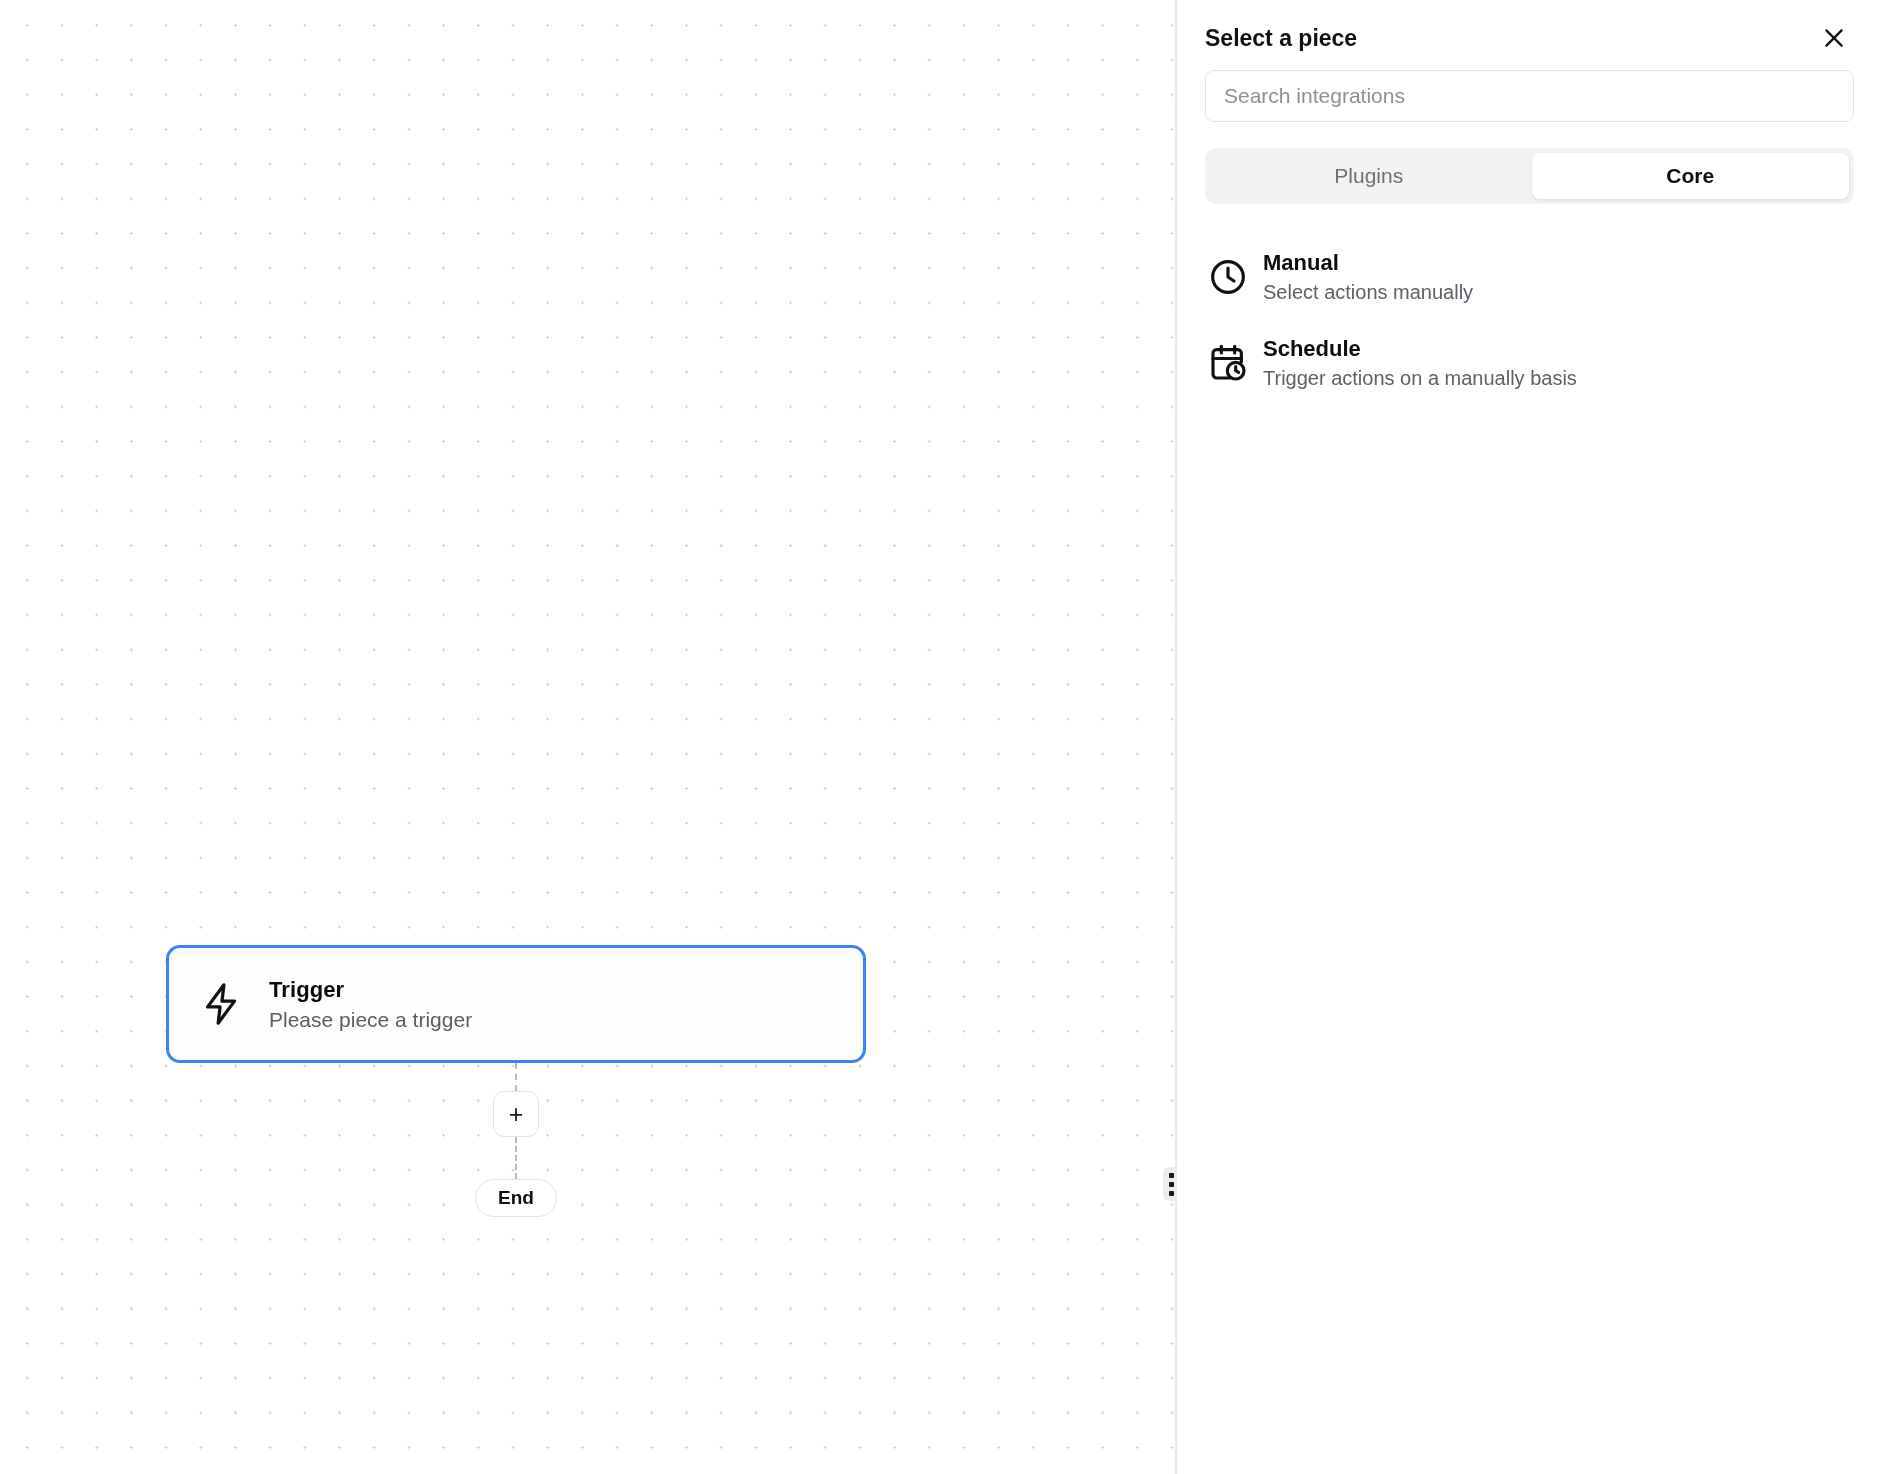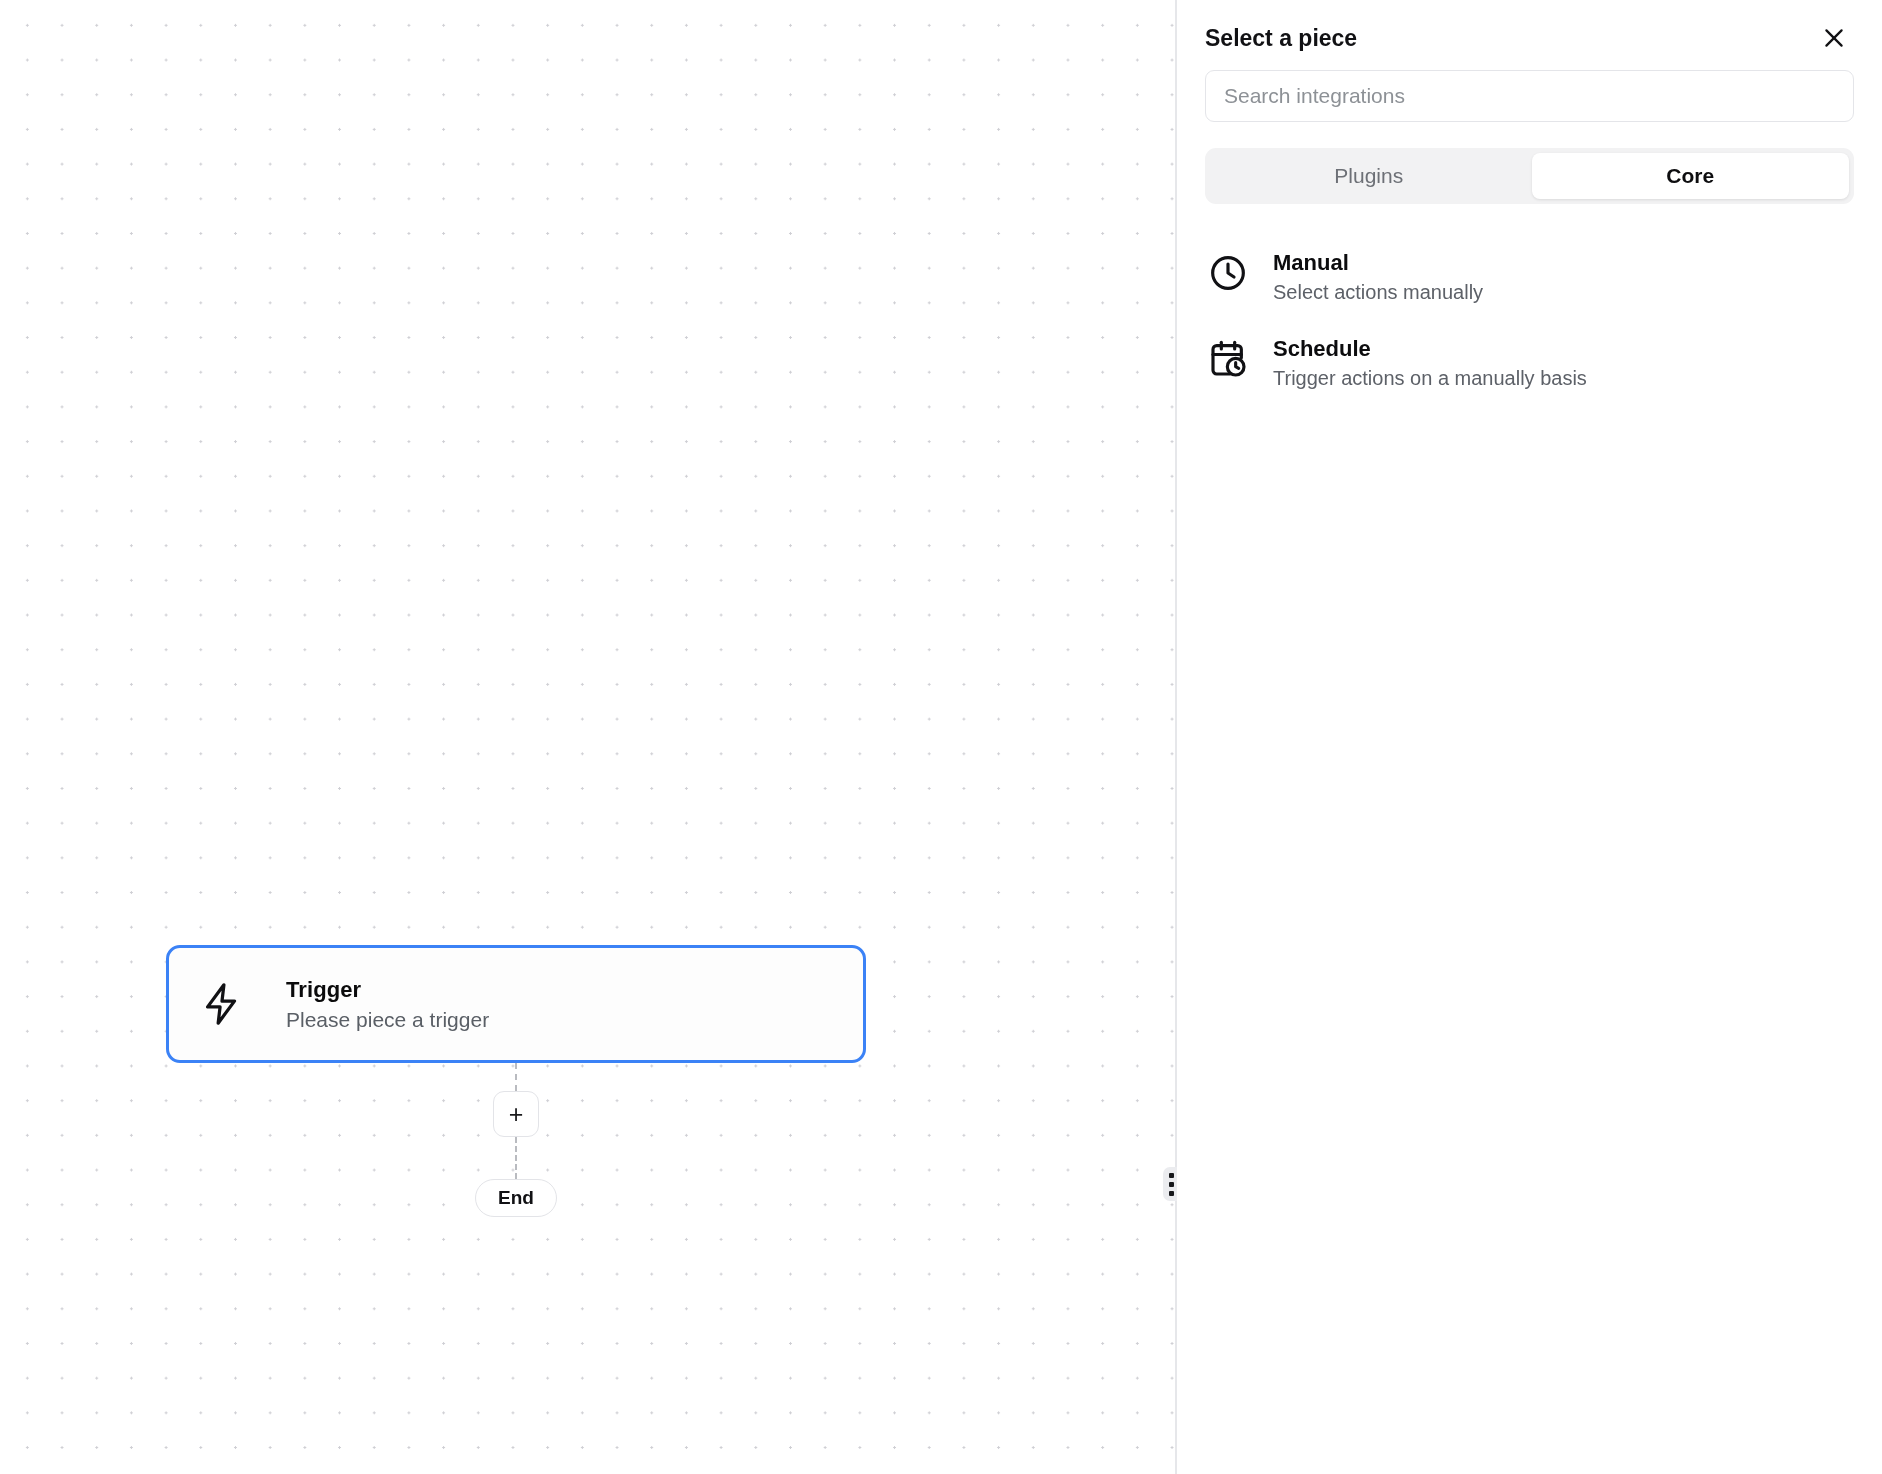--- a/index.html
+++ b/index.html
@@ -26,21 +26,20 @@
 
   .trigger-node {
     position: relative;
     width: 700px; height: 118px;
     background: #fdfdfd;
     border: 3px solid #3b82f6;
     border-radius: 14px;
     display: flex; align-items: center;
     padding-left: 30px;
     cursor: pointer;
-    gap: 17px;
   }
   .zap-icon { width: 46px; height: 46px; flex: 0 0 46px; margin-right: 24px; }
   .trigger-text { display: flex; flex-direction: column; gap: 5px; }
   .trigger-title { font-size: 22px; font-weight: 700; color: #0b0b0c; letter-spacing: .1px; }
   .trigger-sub { font-size: 21px; color: #5a5f66; }
 
   .connector-wrap {
     position: absolute; left: 166px; top: 1063px;
     width: 700px;
     display: flex; flex-direction: column; align-items: center;
@@ -130,21 +129,21 @@
     font-size: 21px; color: #6d7076;
     border-radius: 8px; cursor: pointer;
   }
   .tab.active {
     background: #ffffff; color: #0d0d0f; font-weight: 600;
     box-shadow: 0 1px 3px rgba(0,0,0,.10);
   }
 
   .piece-list { margin-top: 30px; display: flex; flex-direction: column; }
   .piece-row {
-    display: flex; gap: 22px;
+    display: flex; align-items: center; gap: 12px;
     padding: 16px 0 16px 0;
     cursor: pointer;
   }
   .piece-icon { width: 46px; height: 46px; flex: 0 0 46px; display: flex; align-items: center; justify-content: center; }
   .piece-text { display: flex; flex-direction: column; gap: 5px; }
   .piece-name { font-size: 22px; font-weight: 700; color: #0c0c0e; }
   .piece-desc { font-size: 20px; color: #5d6168; }
 </style>
 </head>
 <body>

